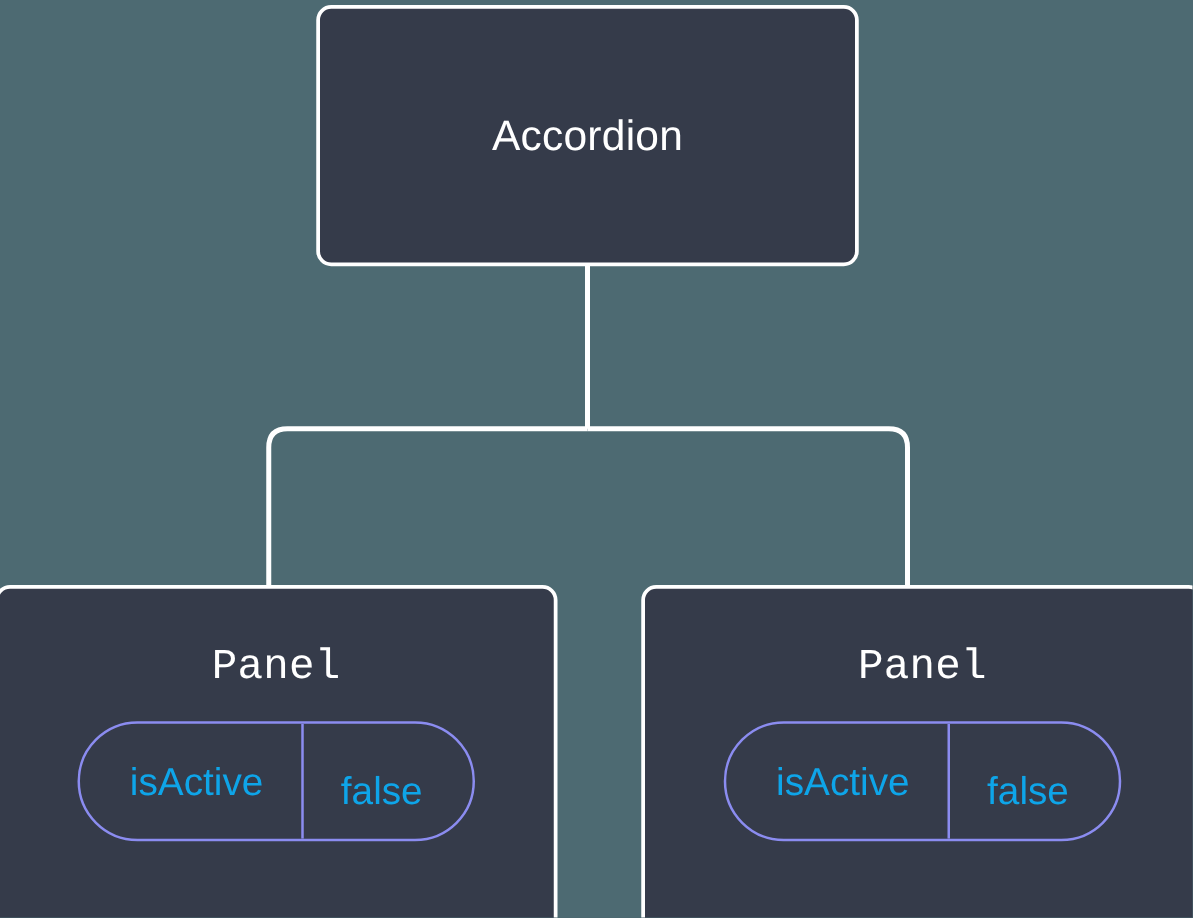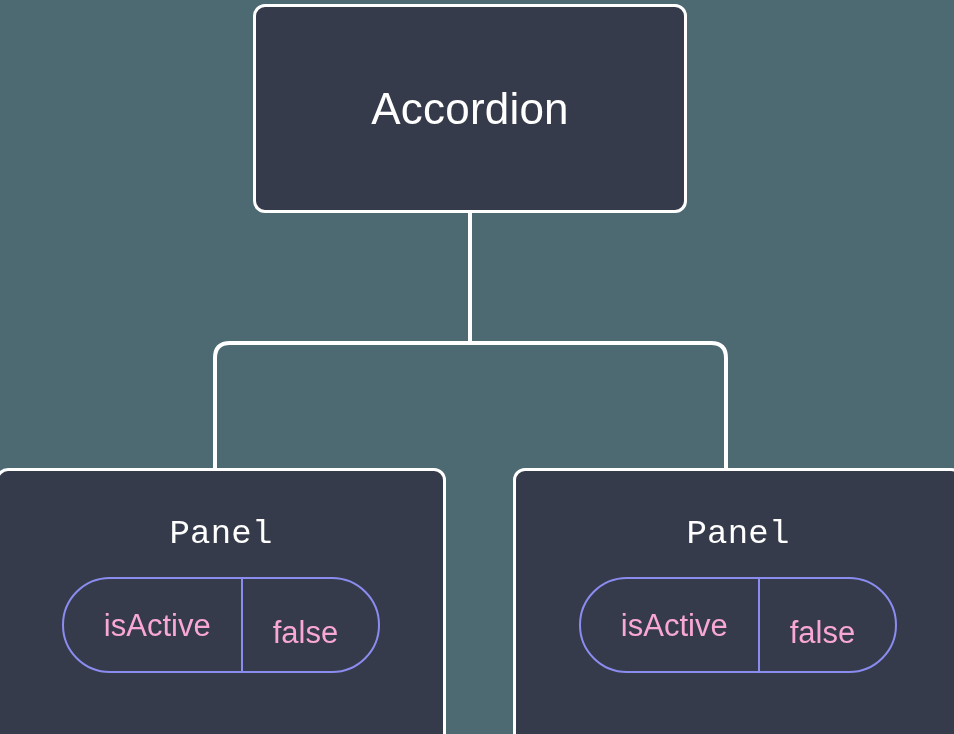--- a/index.html
+++ b/index.html
@@ -63,21 +63,21 @@
   .node-panel-right {
     left: 513px;
     top: 468px;
     width: 450px;
     height: 280px;
     padding-top: 46px;
   }
 
   .node-title {
     color: #ffffff;
-    font-size: 44px;
+    font-size: 34px;
     font-weight: 400;
     letter-spacing: 0.2px;
     line-height: 1;
     white-space: nowrap;
   }
 
   .node-panel-left .node-title,
   .node-panel-right .node-title {
     font-size: 34px;
     font-family: Liberation Mono, monospace;
@@ -93,21 +93,21 @@
     height: 96px;
     box-sizing: border-box;
     background: transparent;
     overflow: hidden;
   }
 
   .prop-cell {
     display: flex;
     align-items: center;
     justify-content: center;
-    color: #f9a8d4;
+    color: #0ea5e9;
     font-size: 31px;
     line-height: 1;
     white-space: nowrap;
     box-sizing: border-box;
   }
 
   .prop-key {
     padding: 0 30px 0 40px;
   }
 

